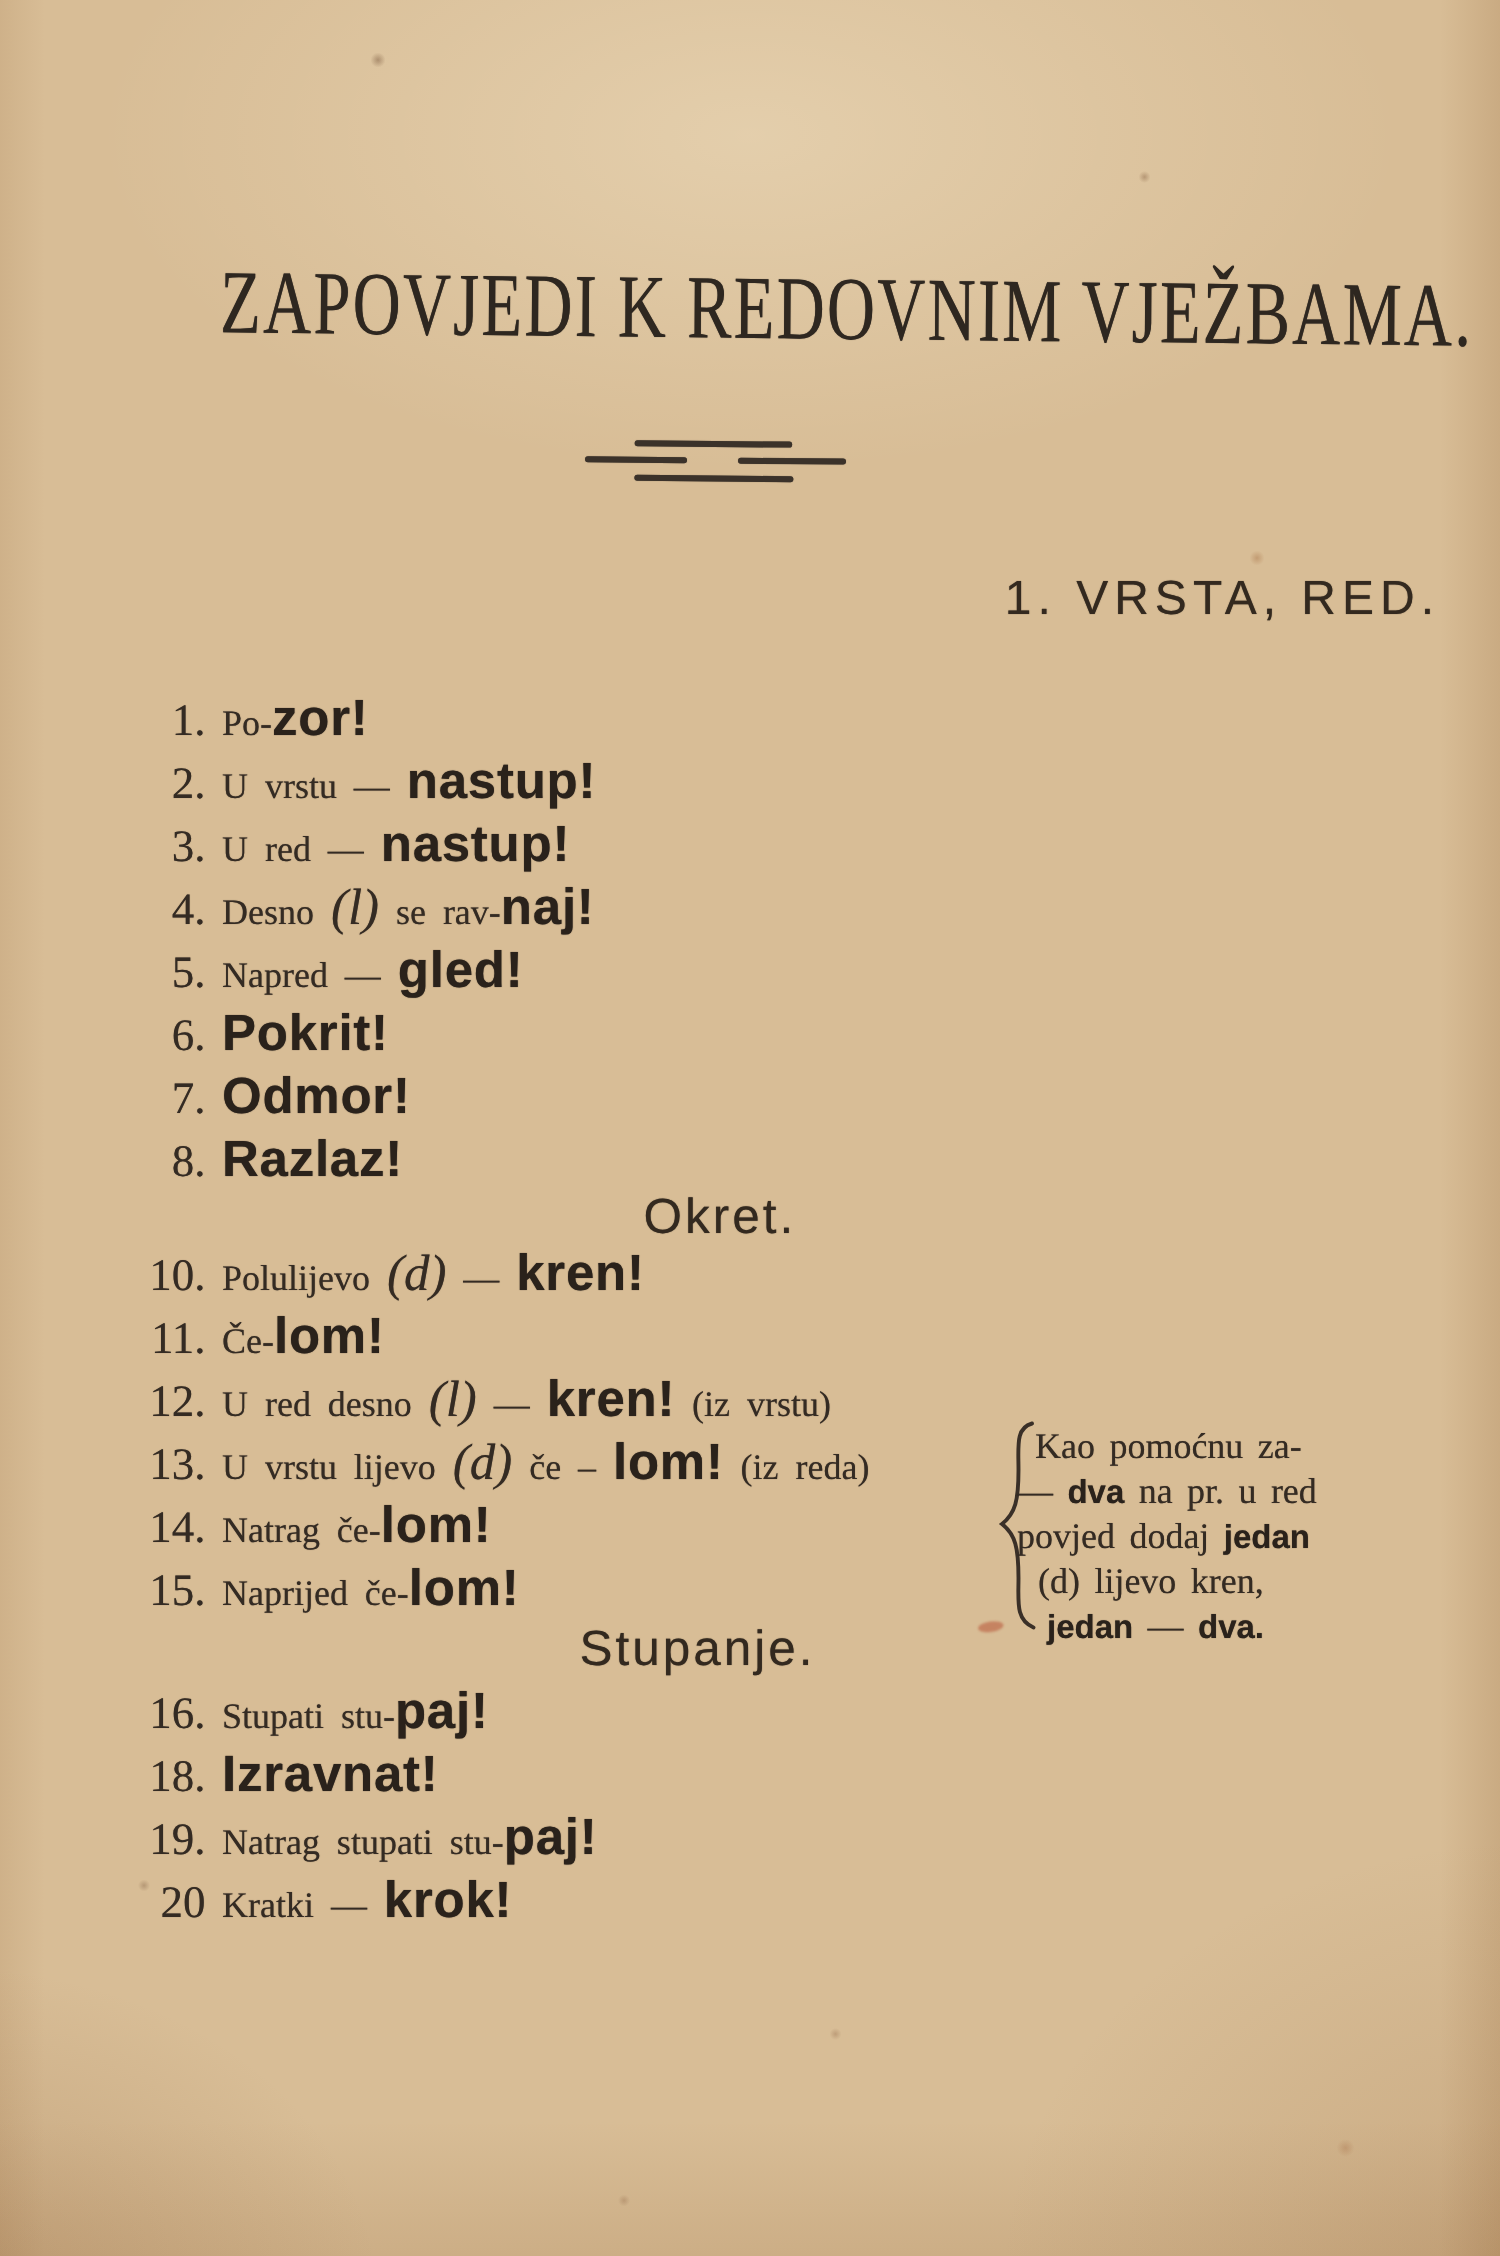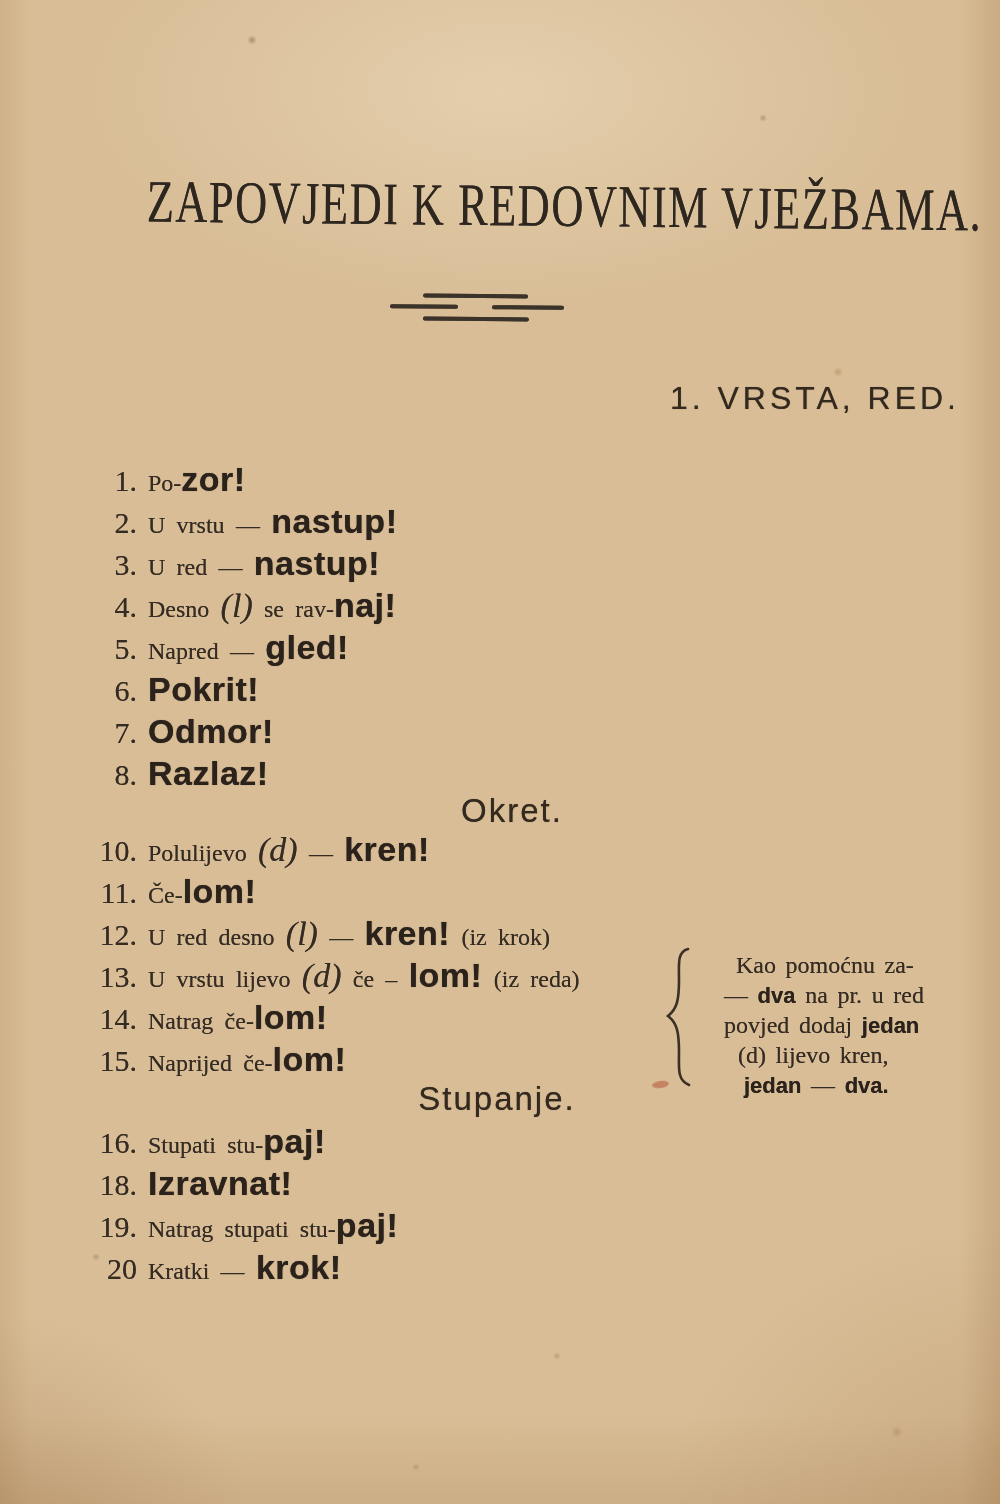--- a/index.html
+++ b/index.html
@@ -54,25 +54,25 @@
     display:inline-block;width:52px;text-align:right;margin-right:11px;
     font-family:"Liberation Serif",serif;font-size:30px;
     text-shadow:0 0 .5px rgba(52,43,35,.7);
   }
   .seg-r{font-family:"Liberation Serif",serif;font-size:24px;word-spacing:.22em;text-shadow:0 0 .6px rgba(52,43,35,.7);}
   .seg-i{font-family:"Liberation Serif",serif;font-style:italic;font-size:34px;text-shadow:0 0 .6px rgba(52,43,35,.7);}
   .seg-b{font-family:"Liberation Sans",sans-serif;font-weight:700;font-size:34px;letter-spacing:.5px;color:#2a221b;text-shadow:0 0 .7px rgba(42,34,27,.8);}
   .subheading{
     height:34px;line-height:34px;text-align:center;width:960px;
     font-family:"Liberation Sans",sans-serif;font-size:33px;font-weight:400;letter-spacing:2px;
-    color:#33291f;text-shadow:0 0 .7px rgba(51,41,31,.75);margin-left:32px;
+    color:#33291f;text-shadow:0 0 .7px rgba(51,41,31,.75);
   }
   .subheading.stupanje{height:40px;line-height:38px;width:930px;}
   .brace{position:absolute;left:662px;top:946px;}
-  .margin-note{position:absolute;left:724px;top:950px;width:270px;}
+  .margin-note{position:absolute;left:678px;top:950px;width:270px;}
   .note-line{height:30px;line-height:30px;white-space:nowrap;}
   .note-line:nth-child(1){margin-left:12px;}
   .note-line:nth-child(4){margin-left:14px;}
   .note-line:nth-child(5){margin-left:20px;}
   .seg-n{font-family:"Liberation Serif",serif;font-size:24px;word-spacing:.15em;text-shadow:0 0 .5px rgba(52,43,35,.7);}
   .seg-nb{font-family:"Liberation Sans",sans-serif;font-weight:700;font-size:22px;color:#2a221b;text-shadow:0 0 .6px rgba(42,34,27,.8);}
   .red-mark{
     position:absolute;left:652px;top:1081px;width:17px;height:7px;
     background:var(--red_mark,#b44a2e);opacity:.5;border-radius:50%;
     transform:rotate(-8deg);filter:blur(.6px);
@@ -101,21 +101,21 @@
       <div class="row"><span class="num">2.</span><span class="seg-r">U vrstu — </span><span class="seg-b">nastup!</span></div>
       <div class="row"><span class="num">3.</span><span class="seg-r">U red — </span><span class="seg-b">nastup!</span></div>
       <div class="row"><span class="num">4.</span><span class="seg-r">Desno </span><span class="seg-i">(l)</span><span class="seg-r"> se rav-</span><span class="seg-b">naj!</span></div>
       <div class="row"><span class="num">5.</span><span class="seg-r">Napred — </span><span class="seg-b">gled!</span></div>
       <div class="row"><span class="num">6.</span><span class="seg-b">Pokrit!</span></div>
       <div class="row"><span class="num">7.</span><span class="seg-b">Odmor!</span></div>
       <div class="row"><span class="num">8.</span><span class="seg-b">Razlaz!</span></div>
       <div class="subheading okret">Okret.</div>
       <div class="row"><span class="num">10.</span><span class="seg-r">Polulijevo </span><span class="seg-i">(d)</span><span class="seg-r"> — </span><span class="seg-b">kren!</span></div>
       <div class="row"><span class="num">11.</span><span class="seg-r">Če-</span><span class="seg-b">lom!</span></div>
-      <div class="row"><span class="num">12.</span><span class="seg-r">U red desno </span><span class="seg-i">(l)</span><span class="seg-r"> — </span><span class="seg-b">kren!</span><span class="seg-r"> (iz krok)</span></div>
+      <div class="row"><span class="num">12.</span><span class="seg-r">U red desno </span><span class="seg-i">(l)</span><span class="seg-r"> — </span><span class="seg-b">kren!</span><span class="seg-r"> (iz vrstu)</span></div>
       <div class="row"><span class="num">13.</span><span class="seg-r">U vrstu lijevo </span><span class="seg-i">(d)</span><span class="seg-r"> če – </span><span class="seg-b">lom!</span><span class="seg-r"> (iz reda)</span></div>
       <div class="row"><span class="num">14.</span><span class="seg-r">Natrag če-</span><span class="seg-b">lom!</span></div>
       <div class="row"><span class="num">15.</span><span class="seg-r">Naprijed če-</span><span class="seg-b">lom!</span></div>
       <div class="subheading stupanje">Stupanje.</div>
       <div class="row"><span class="num">16.</span><span class="seg-r">Stupati stu-</span><span class="seg-b">paj!</span></div>
       <div class="row"><span class="num">18.</span><span class="seg-b">Izravnat!</span></div>
       <div class="row"><span class="num">19.</span><span class="seg-r">Natrag stupati stu-</span><span class="seg-b">paj!</span></div>
       <div class="row"><span class="num">20</span><span class="seg-r">Kratki — </span><span class="seg-b">krok!</span></div>
     </div>
 

